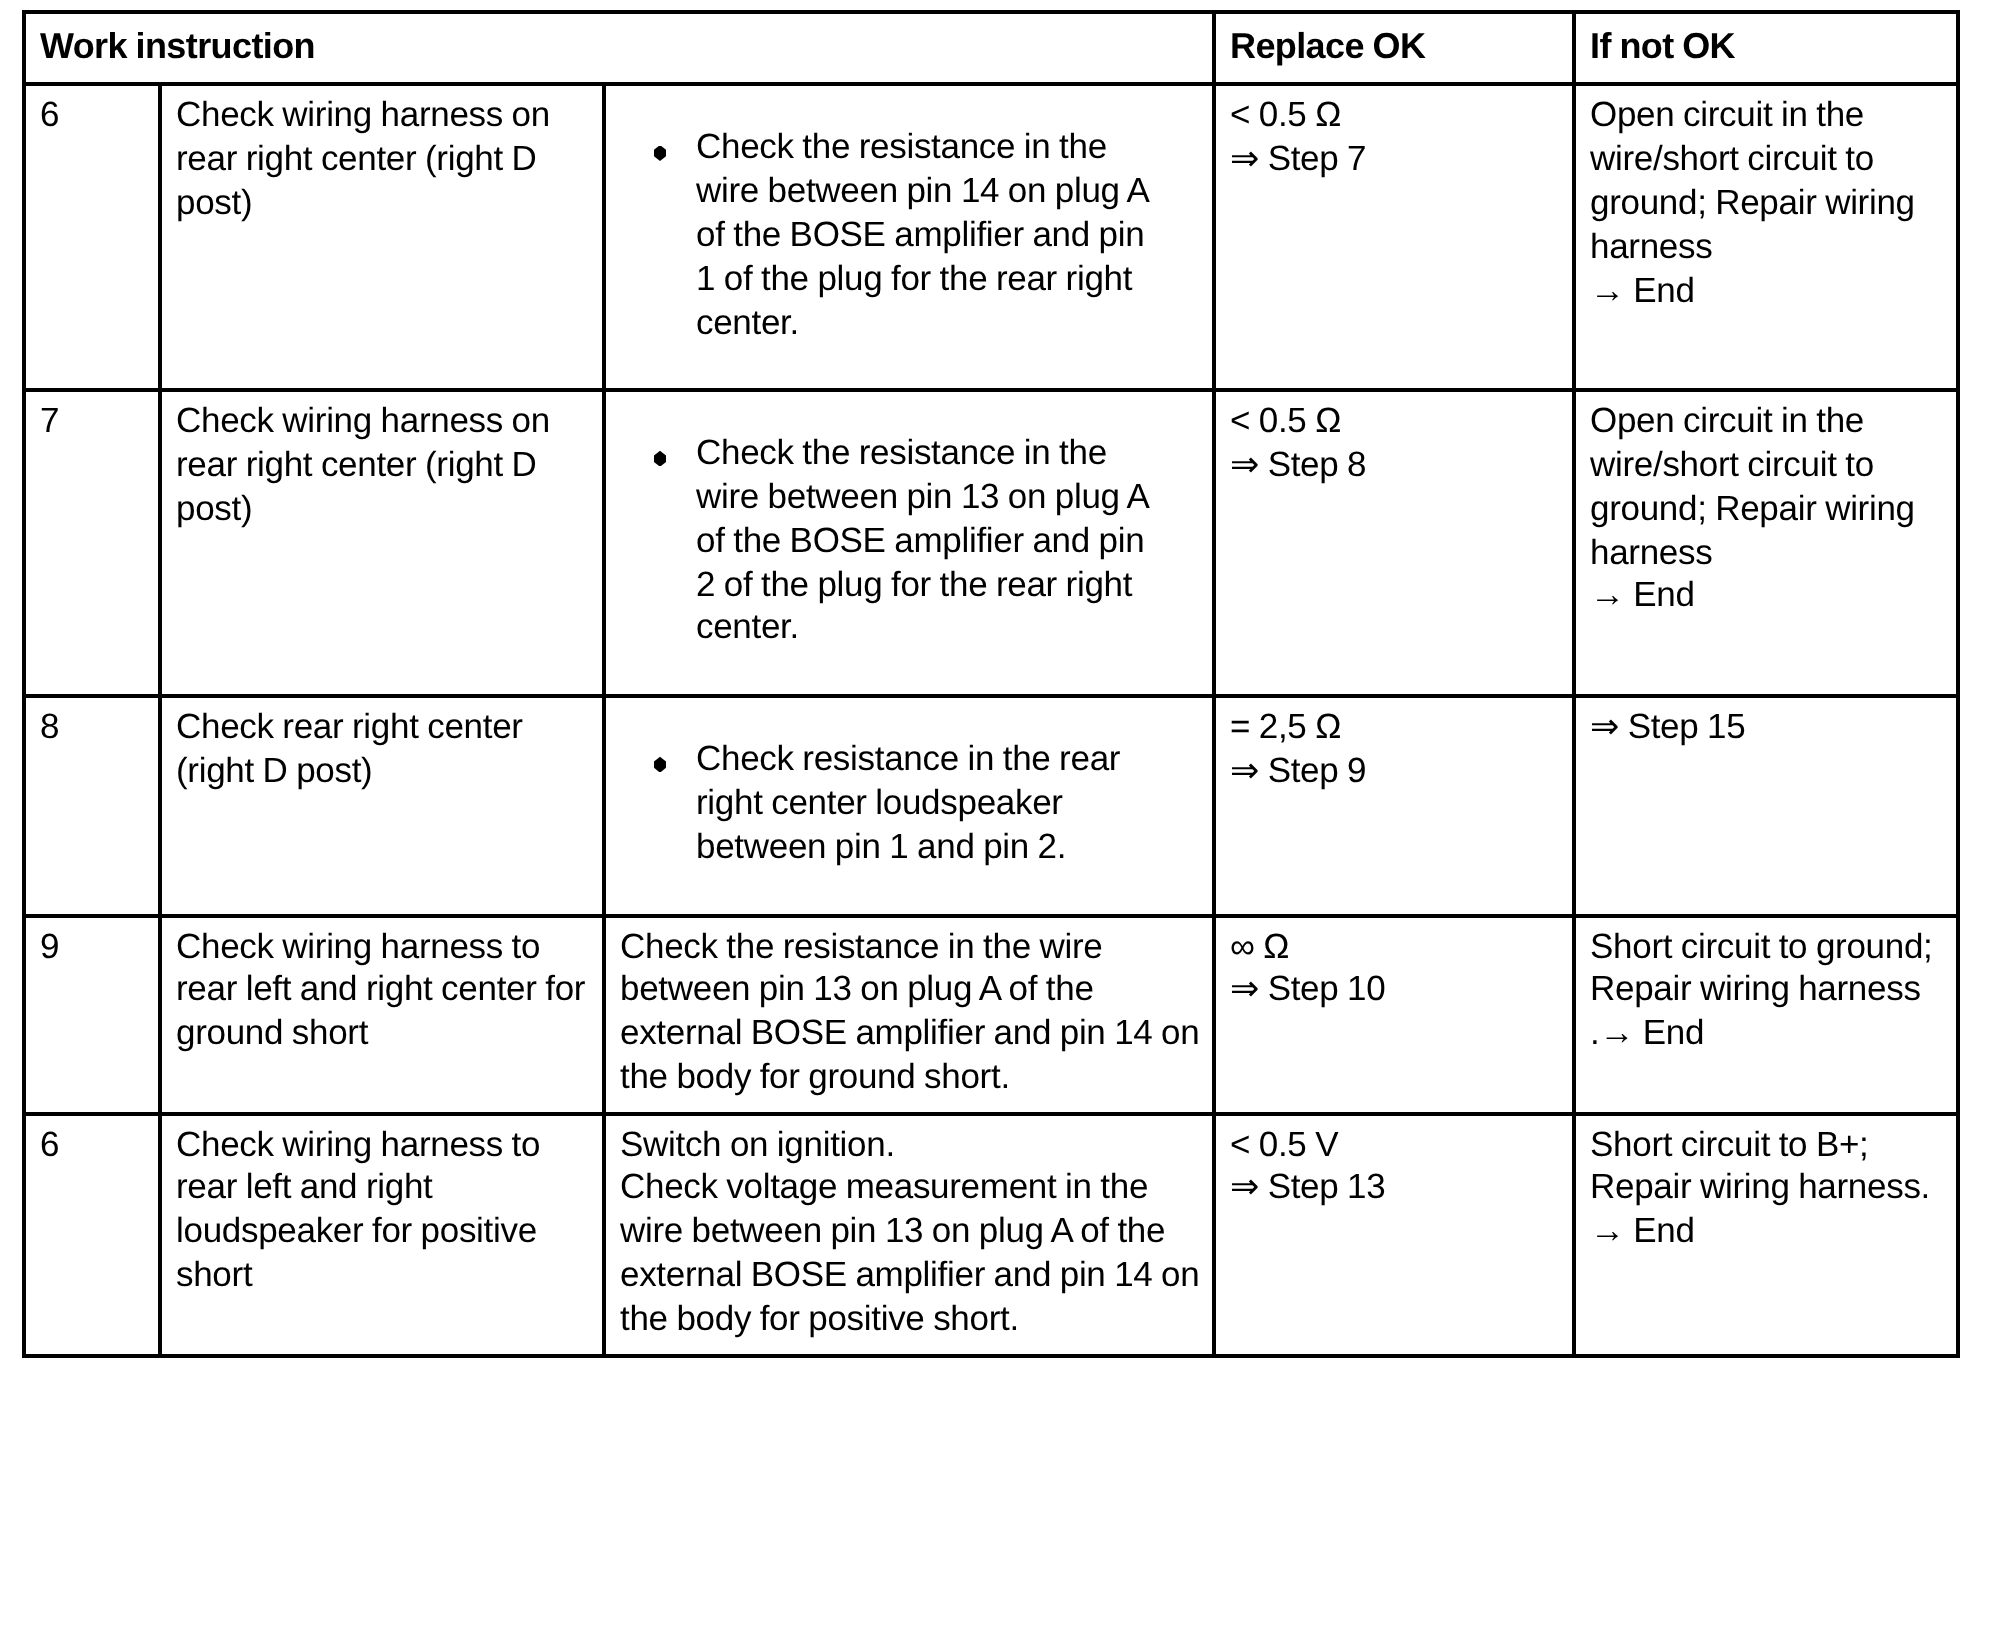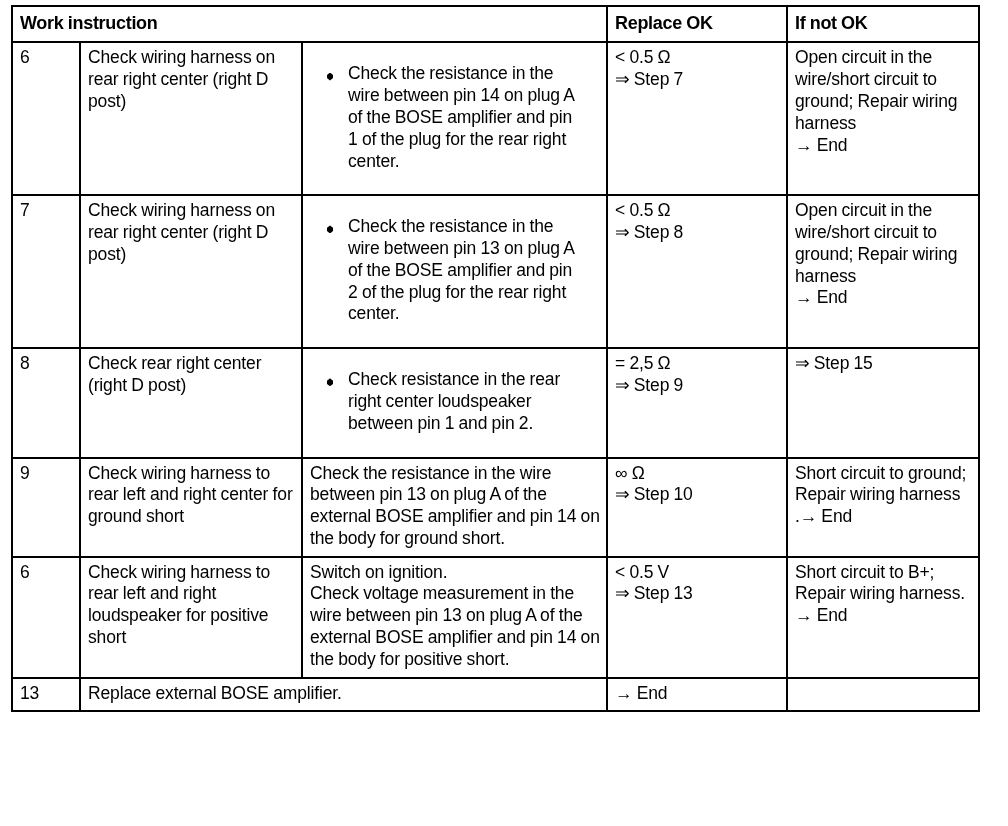--- a/index.html
+++ b/index.html
@@ -165,23 +165,17 @@
       <tr>
         <td class="step">6</td>
         <td>Check wiring harness to rear left and right loudspeaker for positive short</td>
         <td>Switch on ignition.<br>Check voltage measurement in the wire between pin 13 on plug A of the external BOSE amplifier and pin 14 on the body for positive short.</td>
         <td class="sym">&lt; 0.5 V<br>⇒ Step 13</td>
         <td class="sym">Short circuit to B+; Repair wiring harness.<br>→ End</td>
       </tr>
 
 
 
-      <tr>
-        <td class="step">13</td>
-        <td colspan="2">Replace external BOSE amplifier.</td>
-        <td class="sym">→ End</td>
-        <td class="sym"></td>
-      </tr>
 
     </tbody>
   </table>
 
 </div>
 
 </body></html>

